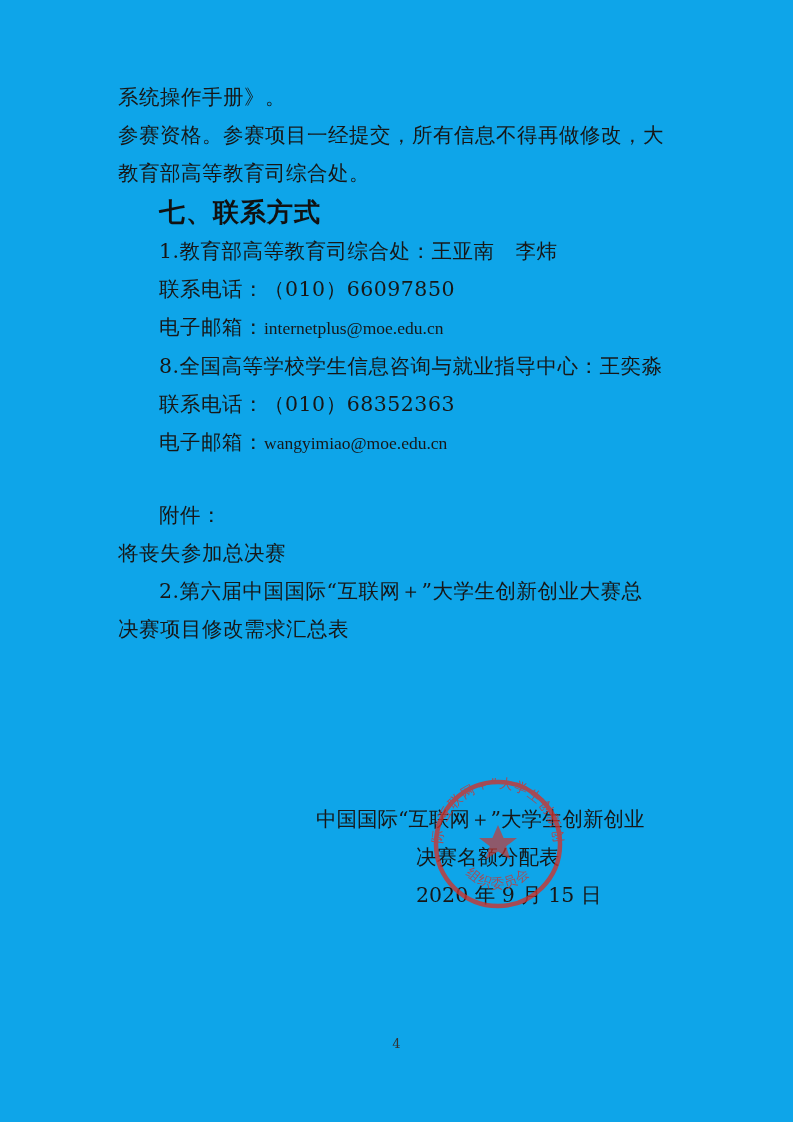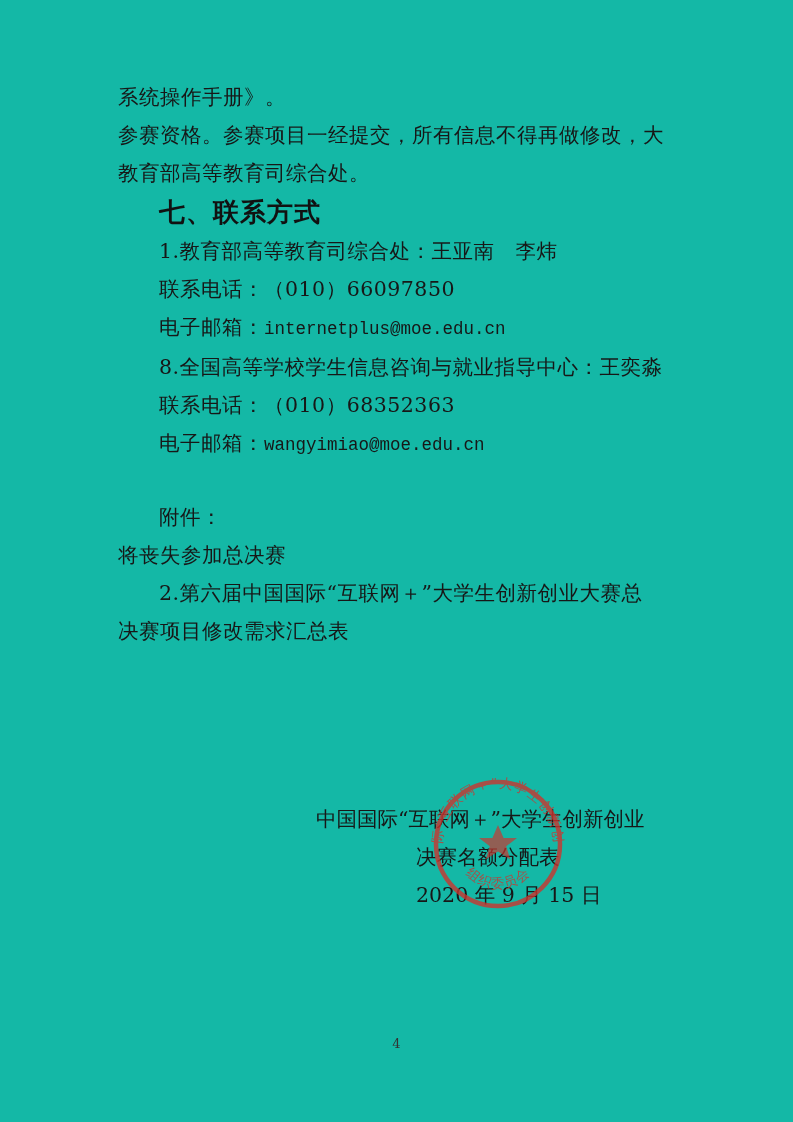--- a/index.html
+++ b/index.html
@@ -13,21 +13,21 @@
     position: relative;
     font-family: "DejaVu Serif", "Liberation Serif", serif;
     color: #1a1a1a;
     overflow: hidden;
   }
   .page {
     position: absolute;
     left: 0; top: 0;
     width: 793px;
     height: 1122px;
-    background: #14b8a6;
+    background: #0ea5e9;
   }
   .content {
     position: absolute;
     left: 118px;
     top: 78px;
     width: 560px;
   }
   .line {
     font-size: 20.5px;
     line-height: 38px;
@@ -40,21 +40,21 @@
   }
   .heading {
     font-size: 26px;
     font-weight: bold;
     line-height: 40px;
     padding-left: 41px;
     letter-spacing: 1px;
     color: #111111;
   }
   .mono {
-    font-family: Liberation Mono, monospace;
+    font-family: Liberation Serif, serif;
     font-size: 17.5px;
     letter-spacing: 0px;
   }
   .gap-big { height: 34px; }
 
   .signature {
     position: absolute;
     left: 300px;
     top: 800px;
     width: 390px;

